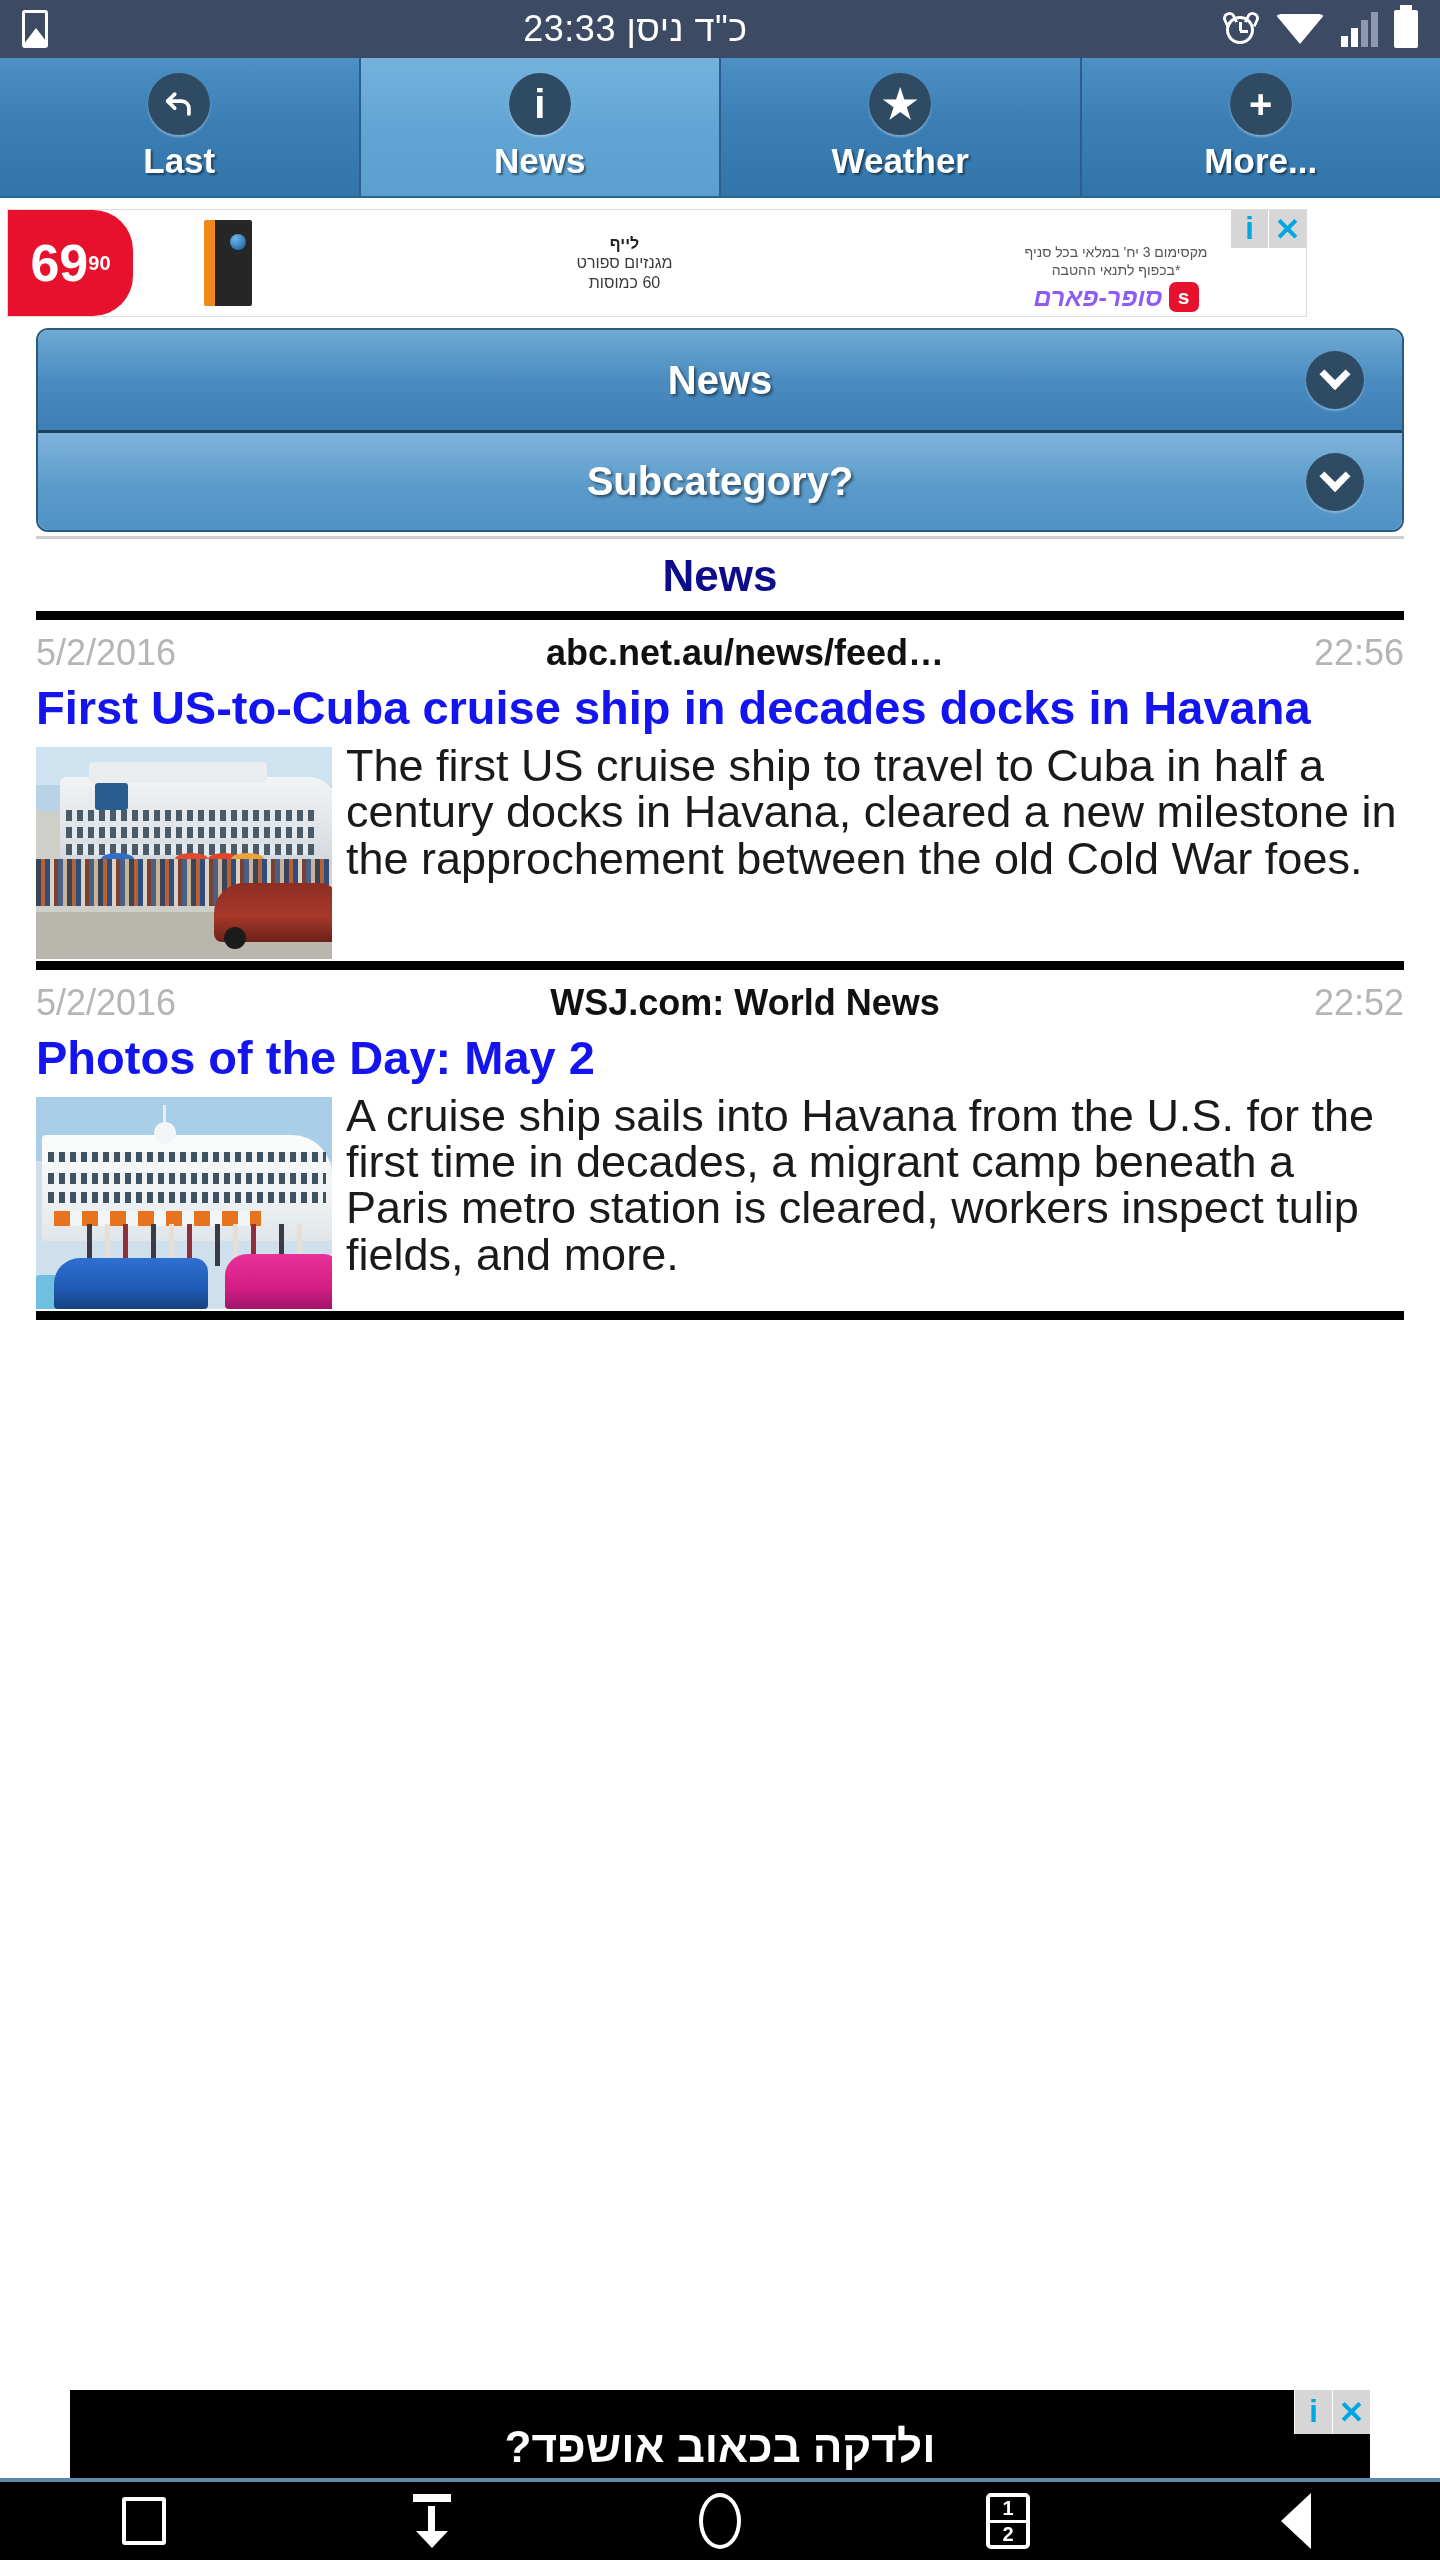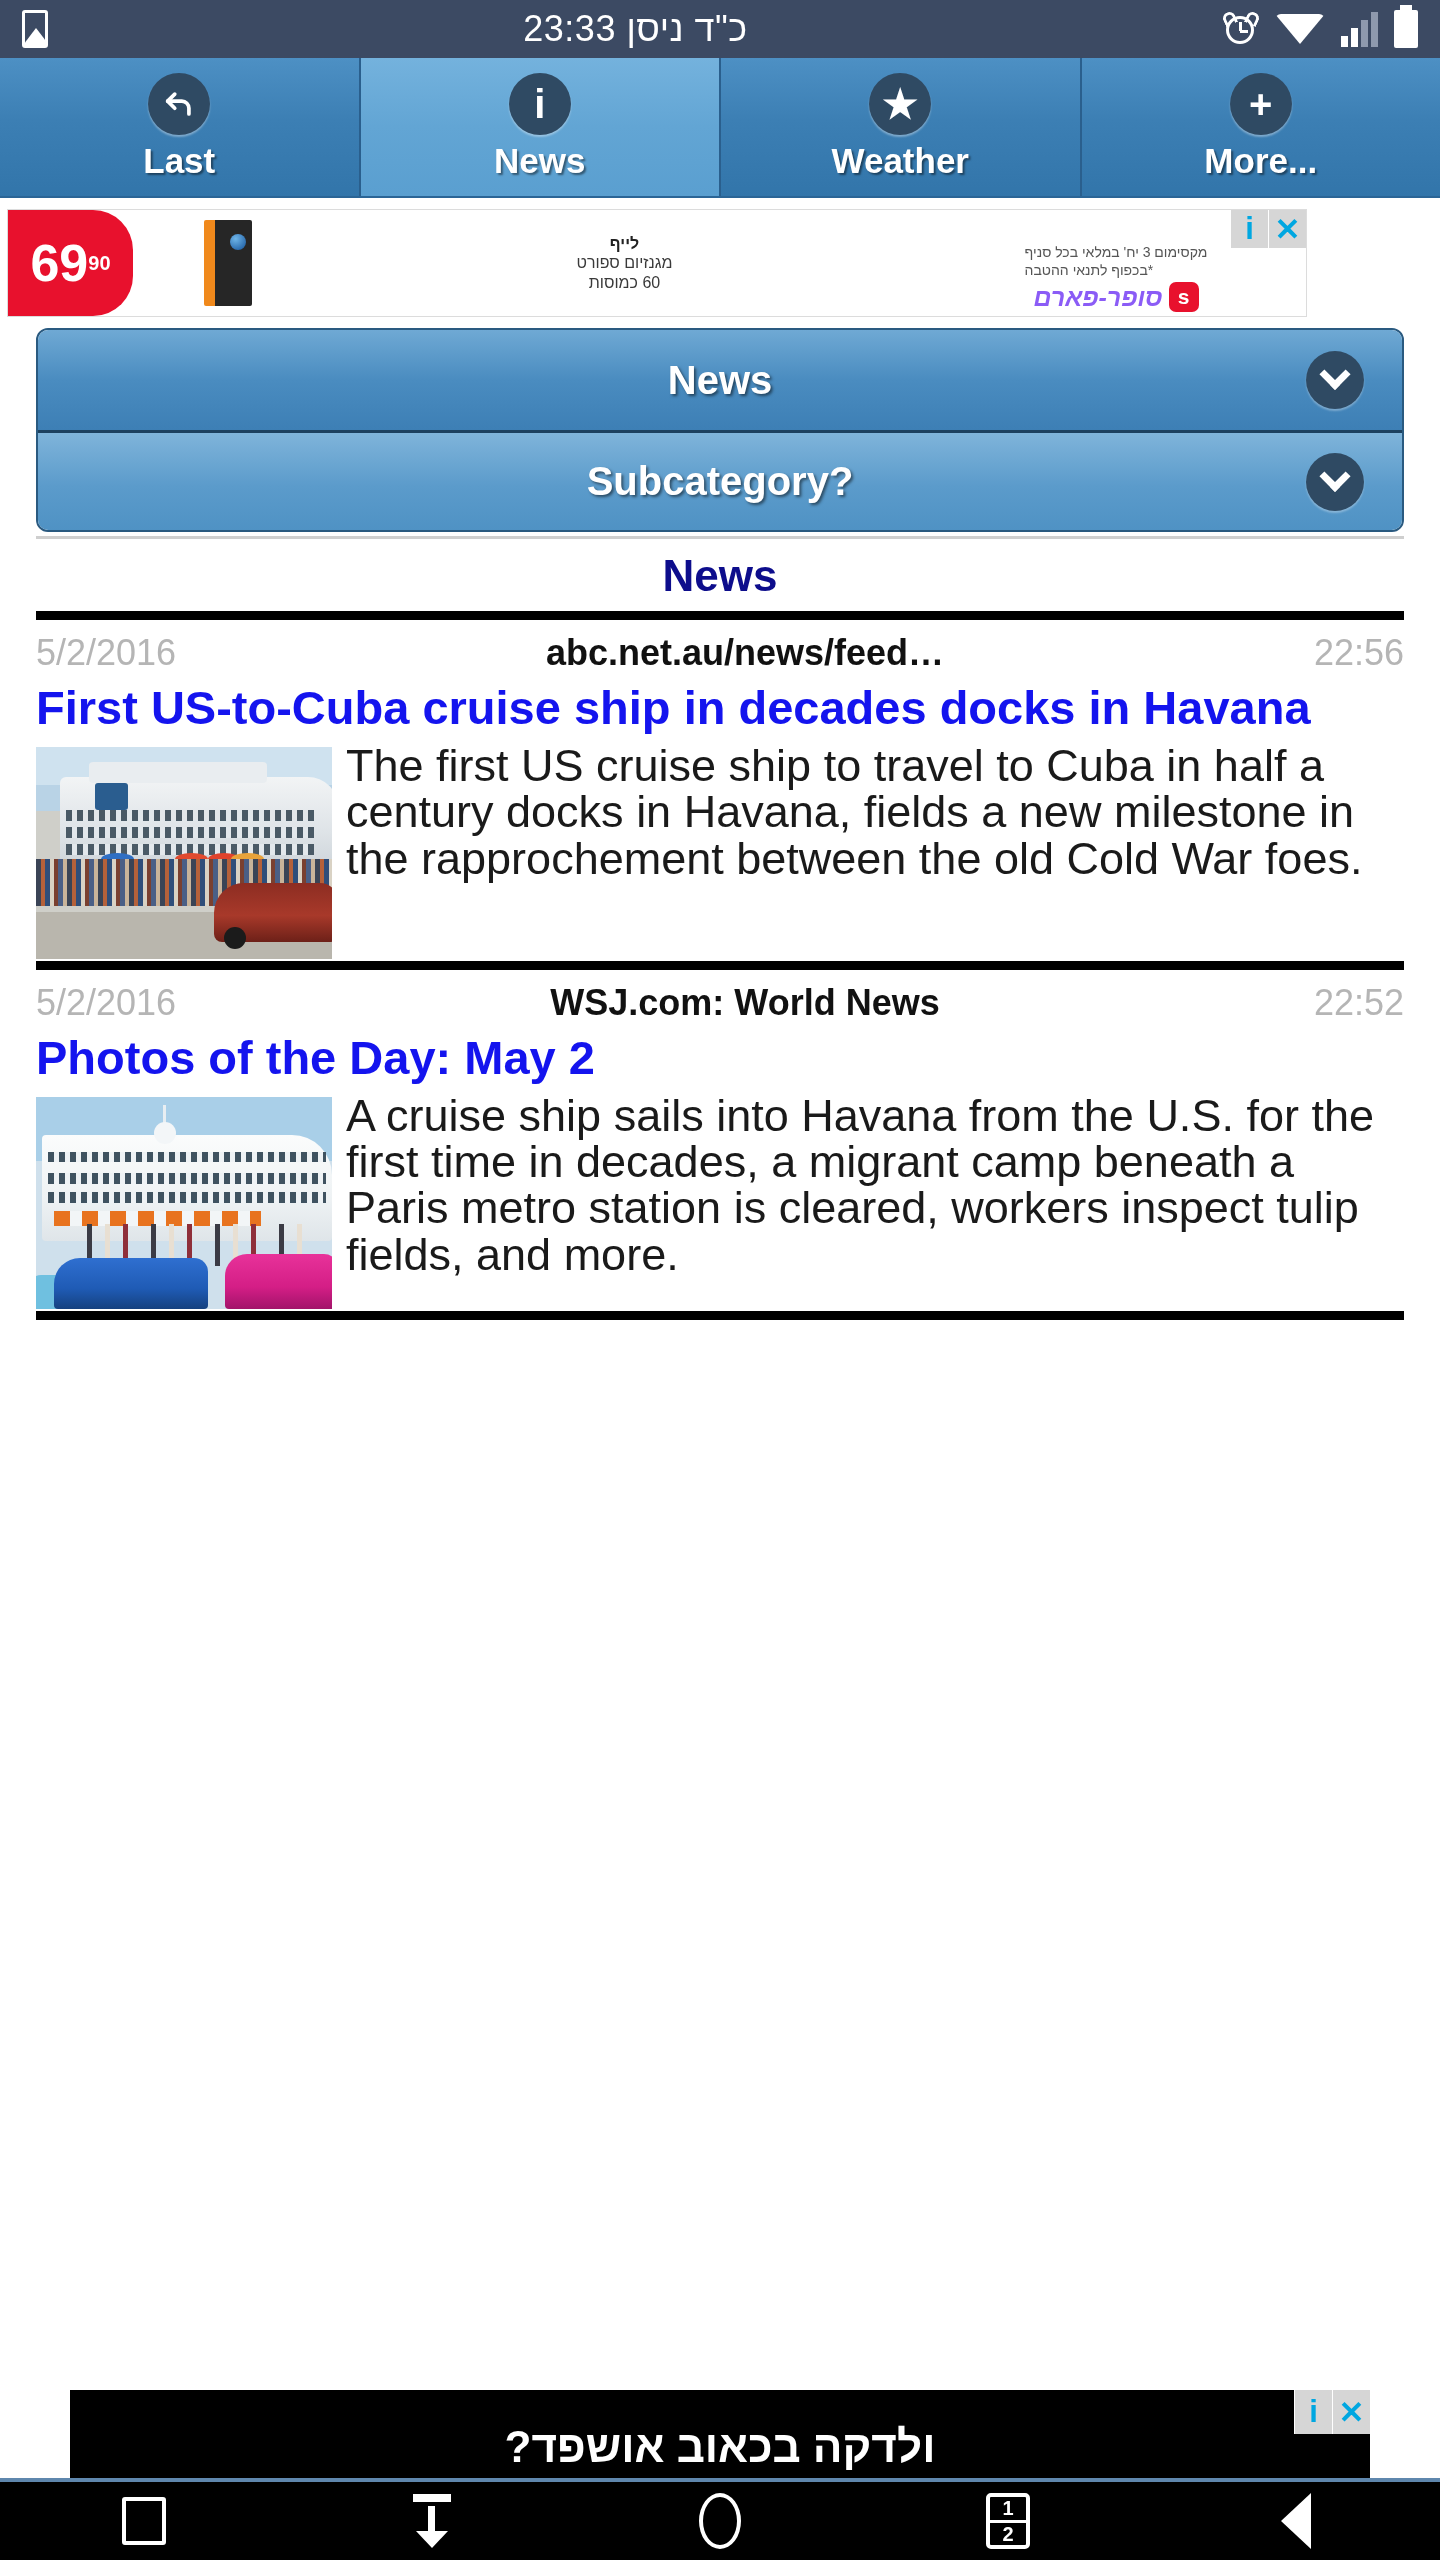--- a/index.html
+++ b/index.html
@@ -132,21 +132,21 @@
     flex:1; direction:rtl; text-align:center;
     display:flex; flex-direction:column; justify-content:center;
     color:#3a3a3a; font-size:16px; line-height:1.22;
   }
   .ad-txt .l1 { font-weight:bold; color:#222; }
   .ad-right {
     width:380px; direction:rtl; position:relative;
     display:flex; flex-direction:column; justify-content:flex-end;
     align-items:center; padding-bottom:4px;
   }
-  .ad-fine { font-size:14px; color:#555; line-height:1.25; text-align:left; }
+  .ad-fine { font-size:14px; color:#555; line-height:1.25; text-align:center; }
   .ad-brand {
     display:flex; align-items:center; gap:6px; margin-top:3px;
   }
   .ad-brand .logo {
     width:30px; height:30px; background:#e8112d; border-radius:7px;
     color:#fff; font-size:21px; font-weight:bold;
     display:flex; align-items:center; justify-content:center;
   }
   .ad-brand .name { font-size:25px; font-weight:bold; color:#8b5cf6;font-style:italic; }
   .ad-ctrls {
@@ -488,21 +488,21 @@
         <div class="win w1"></div>
           <div class="win w2"></div>
           <div class="win w3"></div>
         <div class="umb u1"></div>
           <div class="umb u2"></div>
           <div class="umb u3"></div>
           <div class="umb u4"></div>
         <div class="crowd"></div>
         <div class="car"></div>
       </div>
-      <div class="body">The first US cruise ship to travel to Cuba in half a century docks in Havana, fields a new milestone in the rapprochement between the old Cold War foes.</div>
+      <div class="body">The first US cruise ship to travel to Cuba in half a century docks in Havana, cleared a new milestone in the rapprochement between the old Cold War foes.</div>
     </div>
     <div class="art-sep"></div>
 
     <div class="article">
       <div class="meta">
         <div class="date">5/2/2016</div>
         <div class="src">WSJ.com: World News</div>
         <div class="time">22:52</div>
       </div>
       <div class="headline">Photos of the Day: May 2</div>

